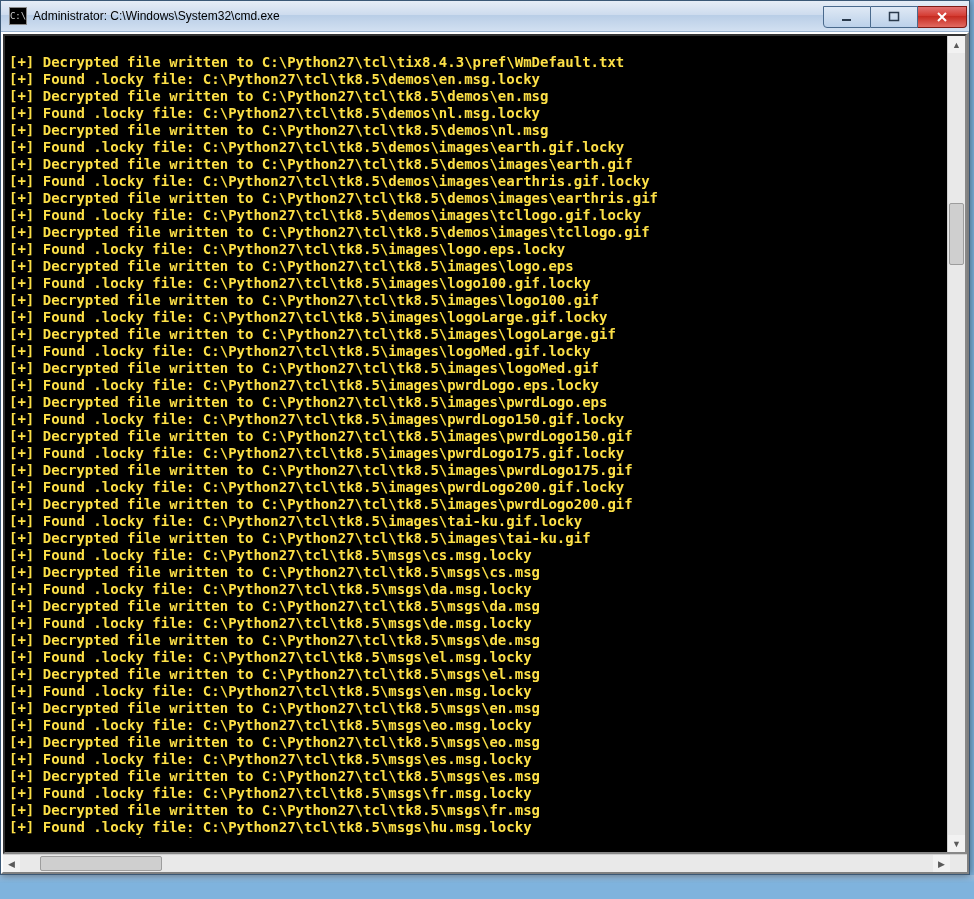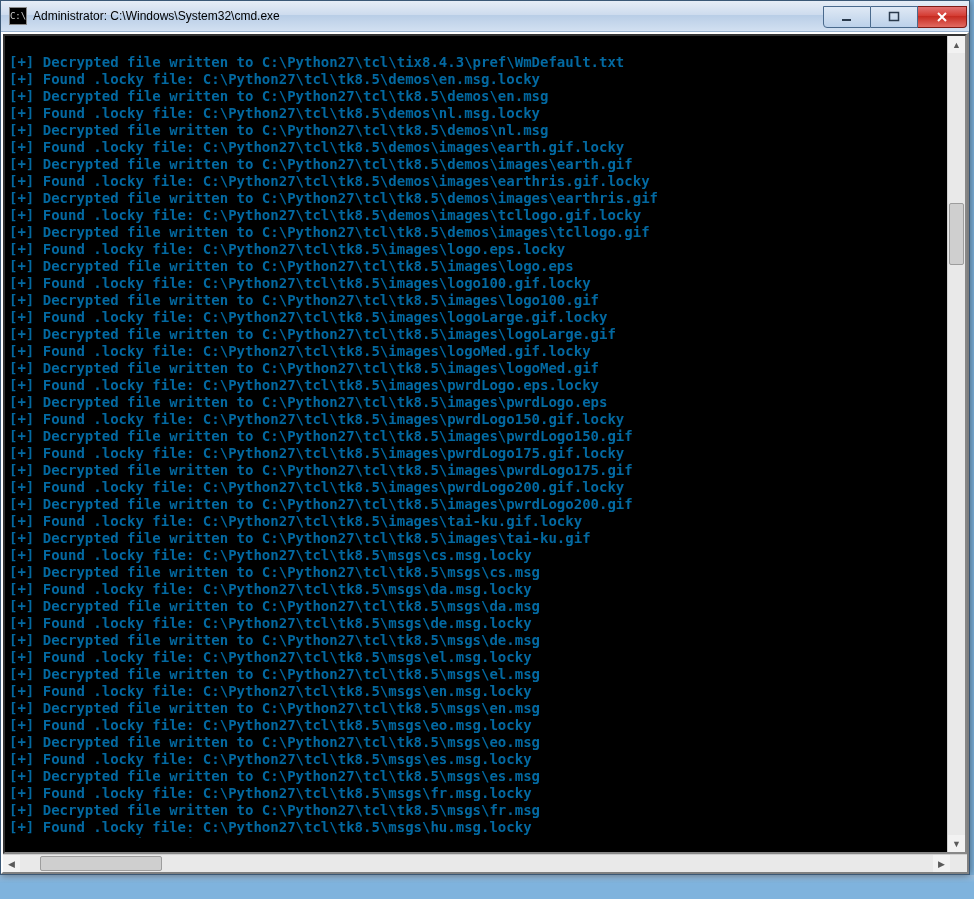--- a/index.html
+++ b/index.html
@@ -61,21 +61,21 @@
     flex:1;
     display:flex;
     background:#000;
     border:2px inset #888;
     overflow:hidden;
   }
   .console{
     flex:1;
     padding:4px 0 4px 4px;
     font:bold 14px/17px "Consolas","Lucida Console",monospace;
-    color:#0369a1;
+    color:#fde047;
     white-space:pre;
     overflow:hidden;
   }
   .console .line{display:block}
   
   .vscroll{
     width:17px;background:#e9e9e9;display:flex;flex-direction:column;
     border-left:1px solid #cfcfcf;
   }
   .vscroll .arrow, .hscroll .arrow{

